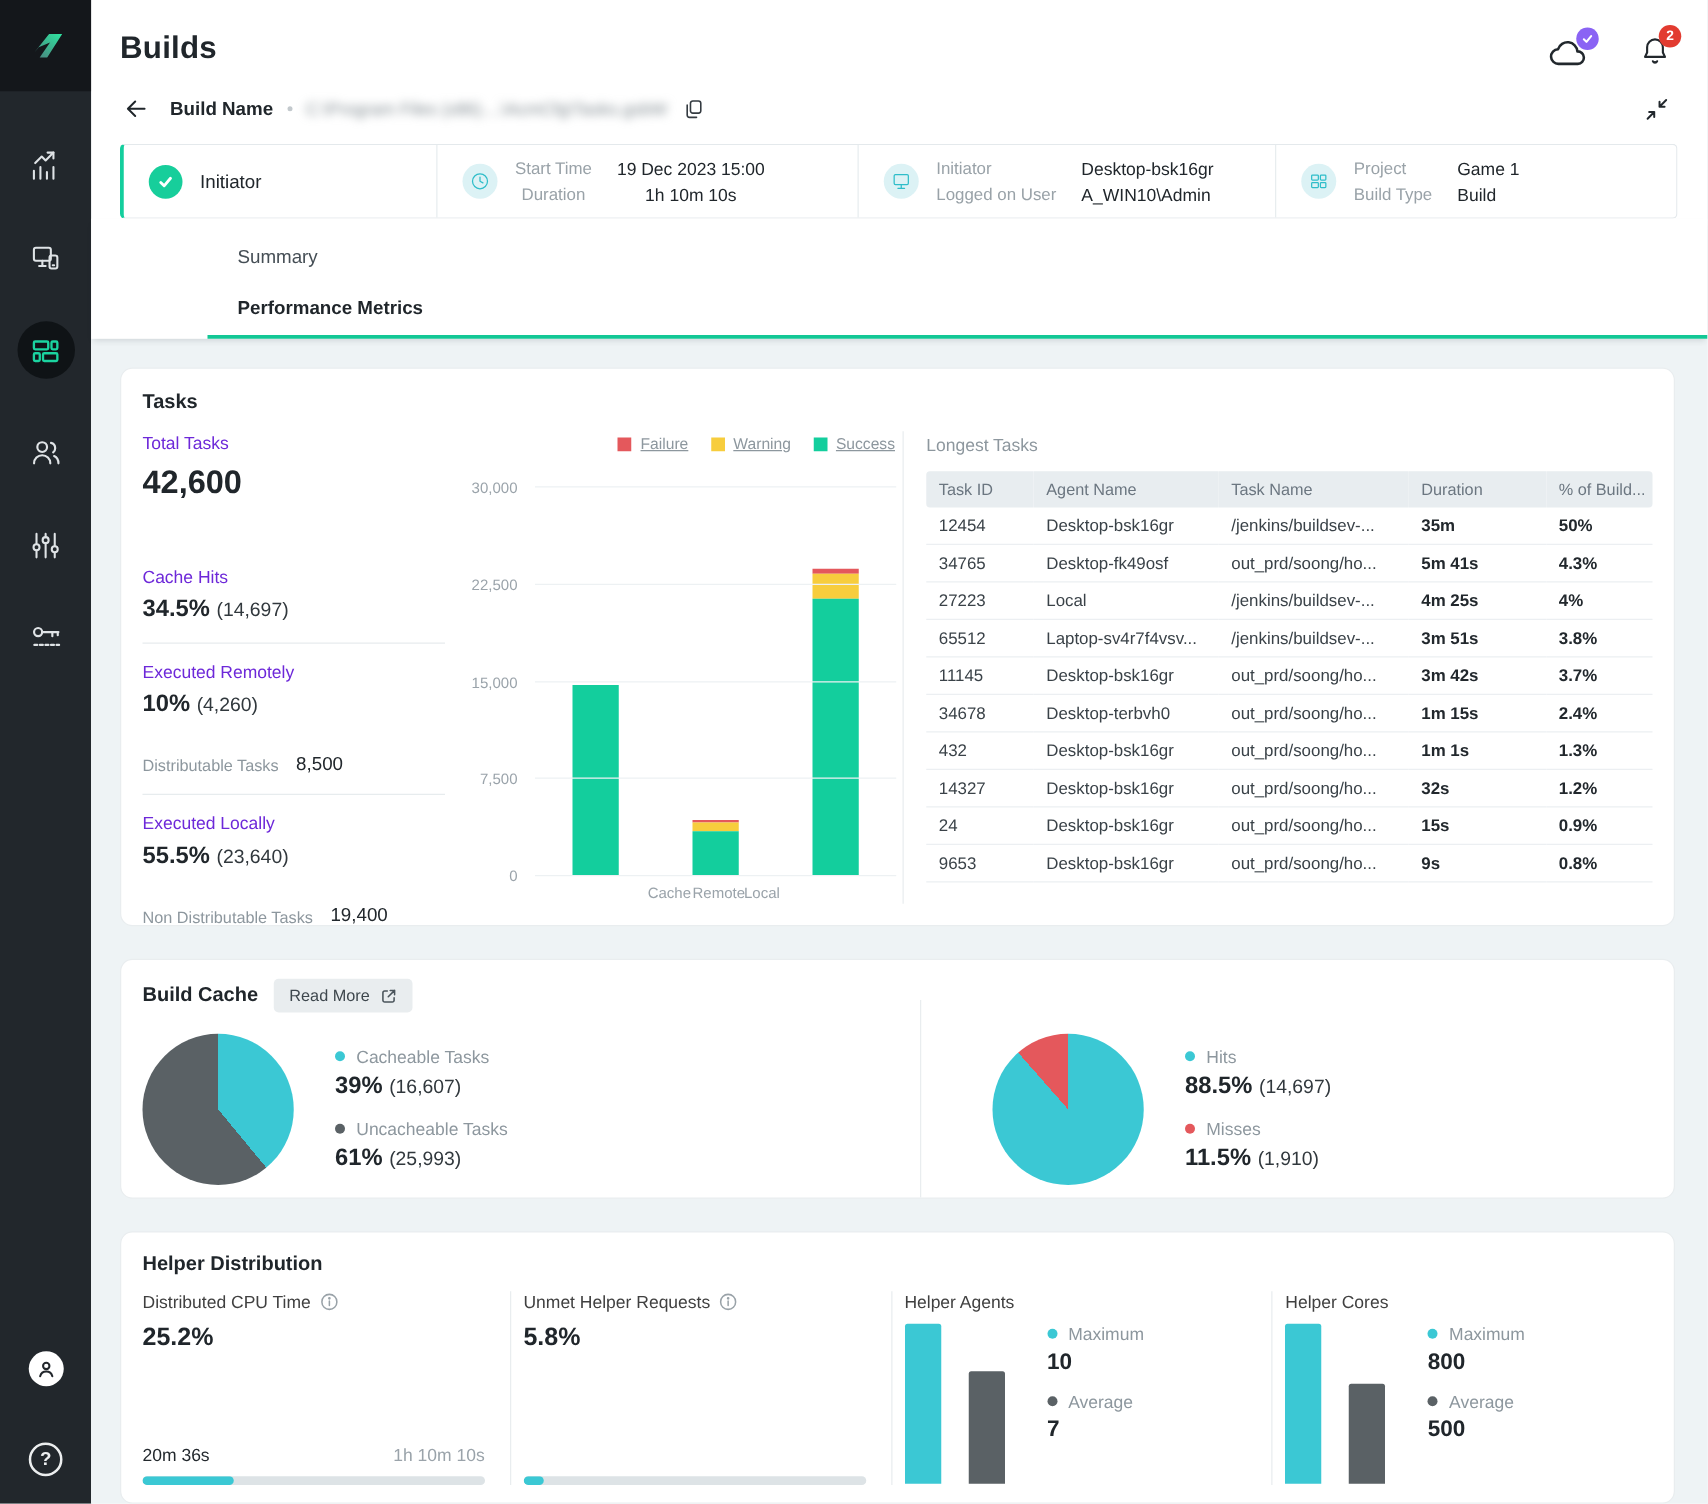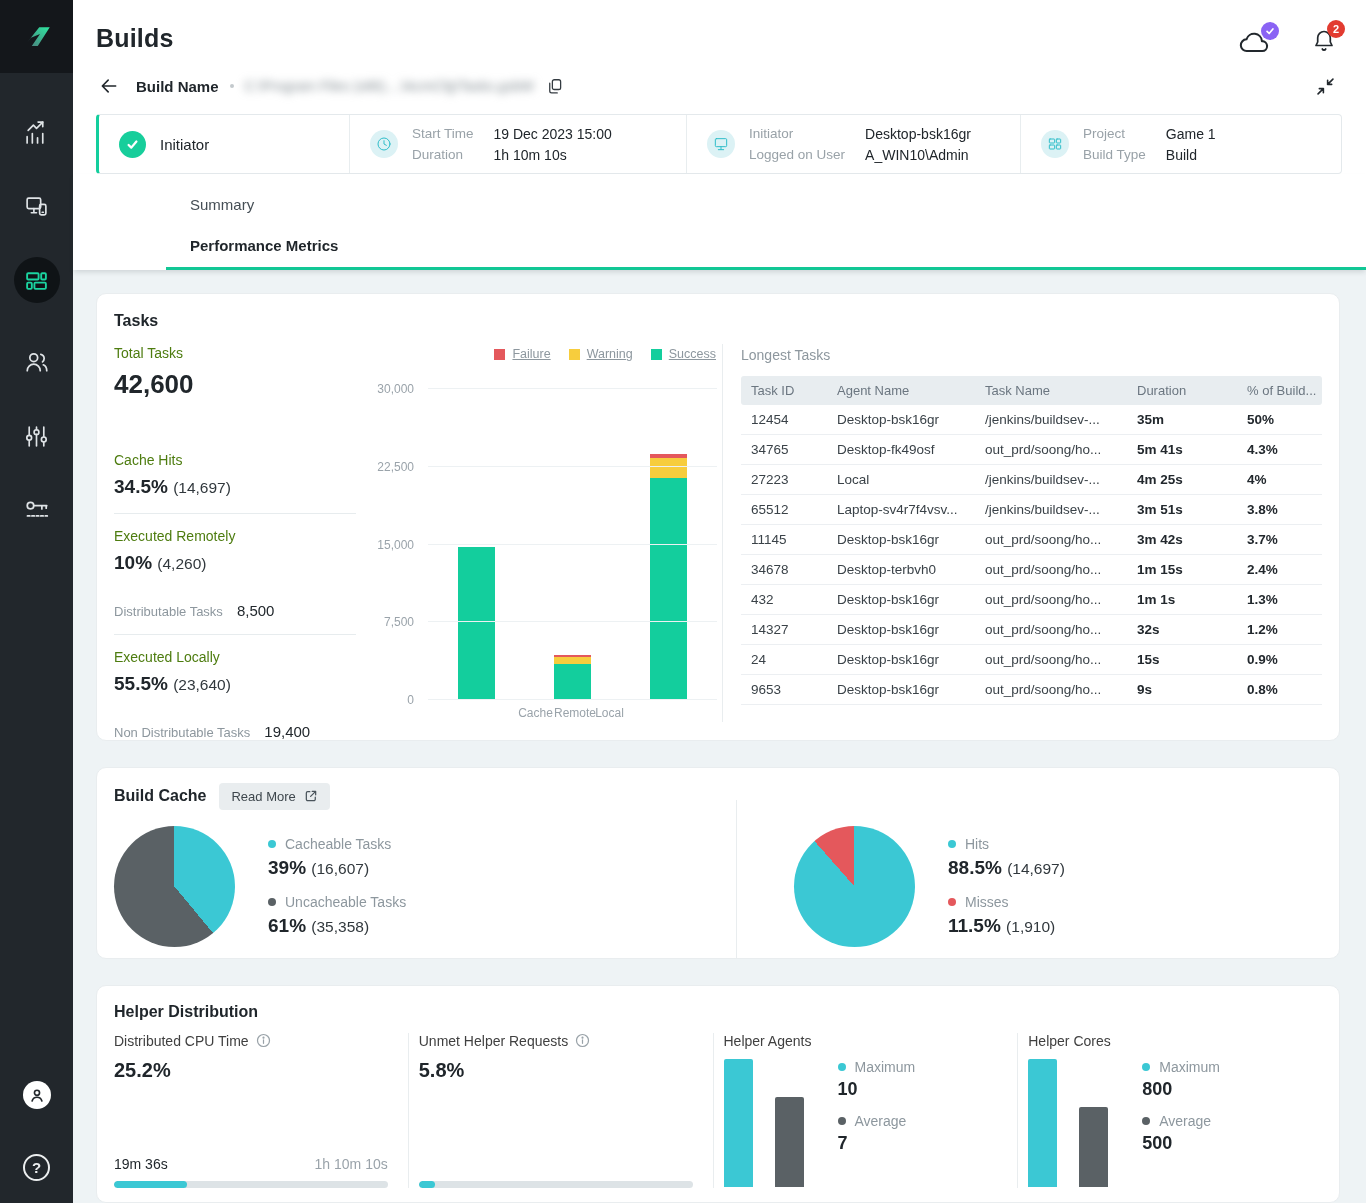--- a/index.html
+++ b/index.html
@@ -33,41 +33,41 @@
   .copy-btn { margin-left:12px; cursor:pointer; display:flex; }
   .collapse-btn { margin-left:auto; cursor:pointer; display:flex; }
 
   .status-card { margin:15px 24px 0 23px; height:60px; background:#fff; border:1px solid #e4e9ec; border-left:3px solid #13ce9d; border-radius:4px; display:flex; align-items:center; }
   .sg { display:flex; align-items:center; height:100%; }
   .sg-status { width:250px; padding-left:20px; gap:14px; }
   .check-circle { width:27px; height:27px; border-radius:50%; background:#17ce9b; display:flex; align-items:center; justify-content:center; flex-shrink:0; }
   .status-text { font-size:15px; font-weight:500; }
   .sdiv { width:1px; height:100%; background:#e8edef; }
   .sg-info { padding-left:20px; gap:14px; }
-  .sg-time { width:336px; } .sg-init { width:333px; } .sg-proj { flex:1; }
+  .sg-time { width:336px;text-align:center; } .sg-init { width:333px; } .sg-proj { flex:1; }
   .ic-circle { width:28px; height:28px; border-radius:50%; background:#dcf2f5; display:flex; align-items:center; justify-content:center; flex-shrink:0; }
   .ic-circle svg { stroke:#2ebdc9; fill:none; stroke-width:1.5; stroke-linecap:round; stroke-linejoin:round; }
   .sg-rows { display:grid; grid-template-columns:auto auto; column-gap:20px; row-gap:5px; align-items:center; }
   .sg-label { font-size:13.5px; color:#99a2a8; }
   .sg-value { font-size:14px; color:#20262b; }
 
   .tabs-row { display:flex; gap:8px; padding:22px 0 0 93px; background:#fff; box-shadow:0 3px 5px -1px rgba(40,50,55,.16); position:relative; z-index:2;flex-direction:column; }
   .tab { padding:0 24px 13px; font-size:15px; color:#454e55; cursor:pointer; border-bottom:3px solid transparent; }
   .tab.active { color:#1f252a; font-weight:700; border-bottom-color:#12c795; }
 
   
   .content { flex:1; background:#eef3f5; padding:23px 26px 0 23px; display:flex; flex-direction:column; gap:26px; overflow:hidden; }
   .panel { background:#fff; border:1px solid #e9edef; border-radius:10px; }
   .panel-title { font-size:16px; font-weight:700; }
 
   
   .panel-tasks { height:450px; padding:18px 0 0 17px; }
   .tasks-body { display:flex; height:404px; }
   .stats-col { width:256px; padding-right:14px; }
-  .stat-label { font-size:14px; color:#4d7c0f; }
+  .stat-label { font-size:14px; color:#6d28d9; }
   .stat-big { font-size:26px; font-weight:700; margin-top:8px; }
   .stat-val { font-size:19px; font-weight:700; margin-top:8px; }
   .stat-val .paren { font-size:15.5px; font-weight:400; color:#31383d; }
   .stat-sub { display:flex; align-items:flex-end; gap:14px; margin-top:28px; }
   .stat-sub .sl { font-size:13px; color:#8d979e; }
   .stat-sub .sv { font-size:15px; color:#22282d; }
   .stat-div { border:none; border-top:1px solid #e7ecee; margin:15px 0 14px; }
   .m-top-big { margin-top:15px; } .m-gap { margin-top:52px; }
 
   .chart-col { width:352px; display:flex; flex-direction:column; }
@@ -533,21 +533,21 @@
                     <span class="pl-dot" style="background: rgb(59, 200, 212);"></span>
                     <span>Cacheable Tasks</span>
                   </div>
                   <div class="pl-value"><span>39% </span><span class="paren">(16,607)</span></div>
                 </div>
                 <div class="pl-item">
                   <div class="pl-head">
                     <span class="pl-dot" style="background: rgb(90, 97, 101);"></span>
                     <span>Uncacheable Tasks</span>
                   </div>
-                  <div class="pl-value"><span>61% </span><span class="paren">(35,358)</span></div>
+                  <div class="pl-value"><span>61% </span><span class="paren">(25,993)</span></div>
                 </div>
               </div>
           </div>
           <div class="cache-vdiv"></div>
           <div class="cache-half half-2">
             <div class="pie" style="background: conic-gradient(rgb(59, 200, 212) 0%, rgb(59, 200, 212) 88.5%, rgb(228, 88, 92) 88.5%, rgb(228, 88, 92) 100%);"></div>
             <div class="pie-legend">
                 <div class="pl-item">
                   <div class="pl-head">
                     <span class="pl-dot" style="background: rgb(59, 200, 212);"></span>
@@ -575,21 +575,21 @@
             <div class="h-label">
               <span>Distributed CPU Time</span>
               <svg class="ln" width="15" height="15" viewBox="0 0 16 16" stroke="#99a2a8" stroke-width="1.3">
                 <circle cx="8" cy="8" r="6.4"></circle>
                   <path d="M8 7.3V11"></path>
                   <circle cx="8" cy="5" r="0.5" fill="#99a2a8"></circle>
               </svg>
             </div>
             <div class="h-big">25.2%</div>
             <div class="h-bar-labels">
-              <span class="el">19m 36s</span>
+              <span class="el">20m 36s</span>
               <span class="tot">1h 10m 10s</span>
             </div>
             <div class="h-track">
                 <div class="h-fill" id="cpuFill" style="width: 26.5%;"></div>
               </div>
           </div>
           <div class="hdiv"></div>
 
           <div class="hcol">
             <div class="h-label">

